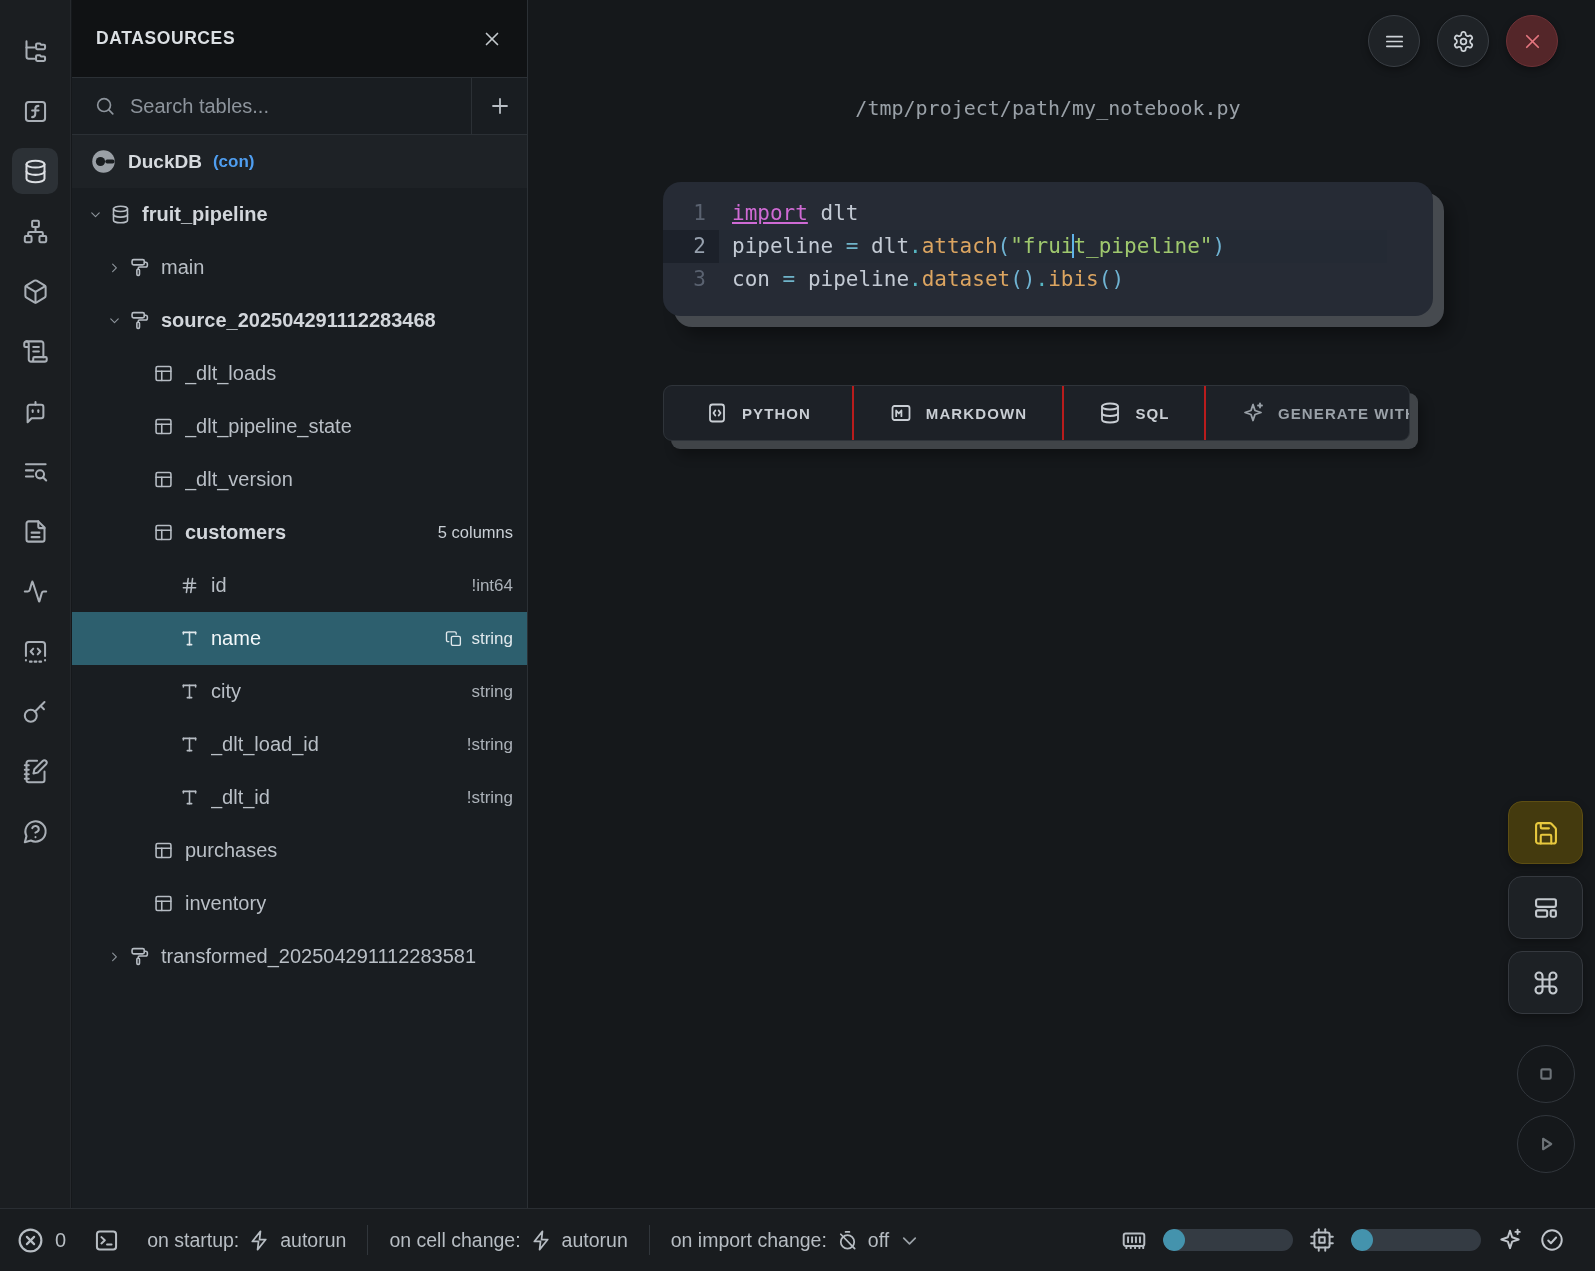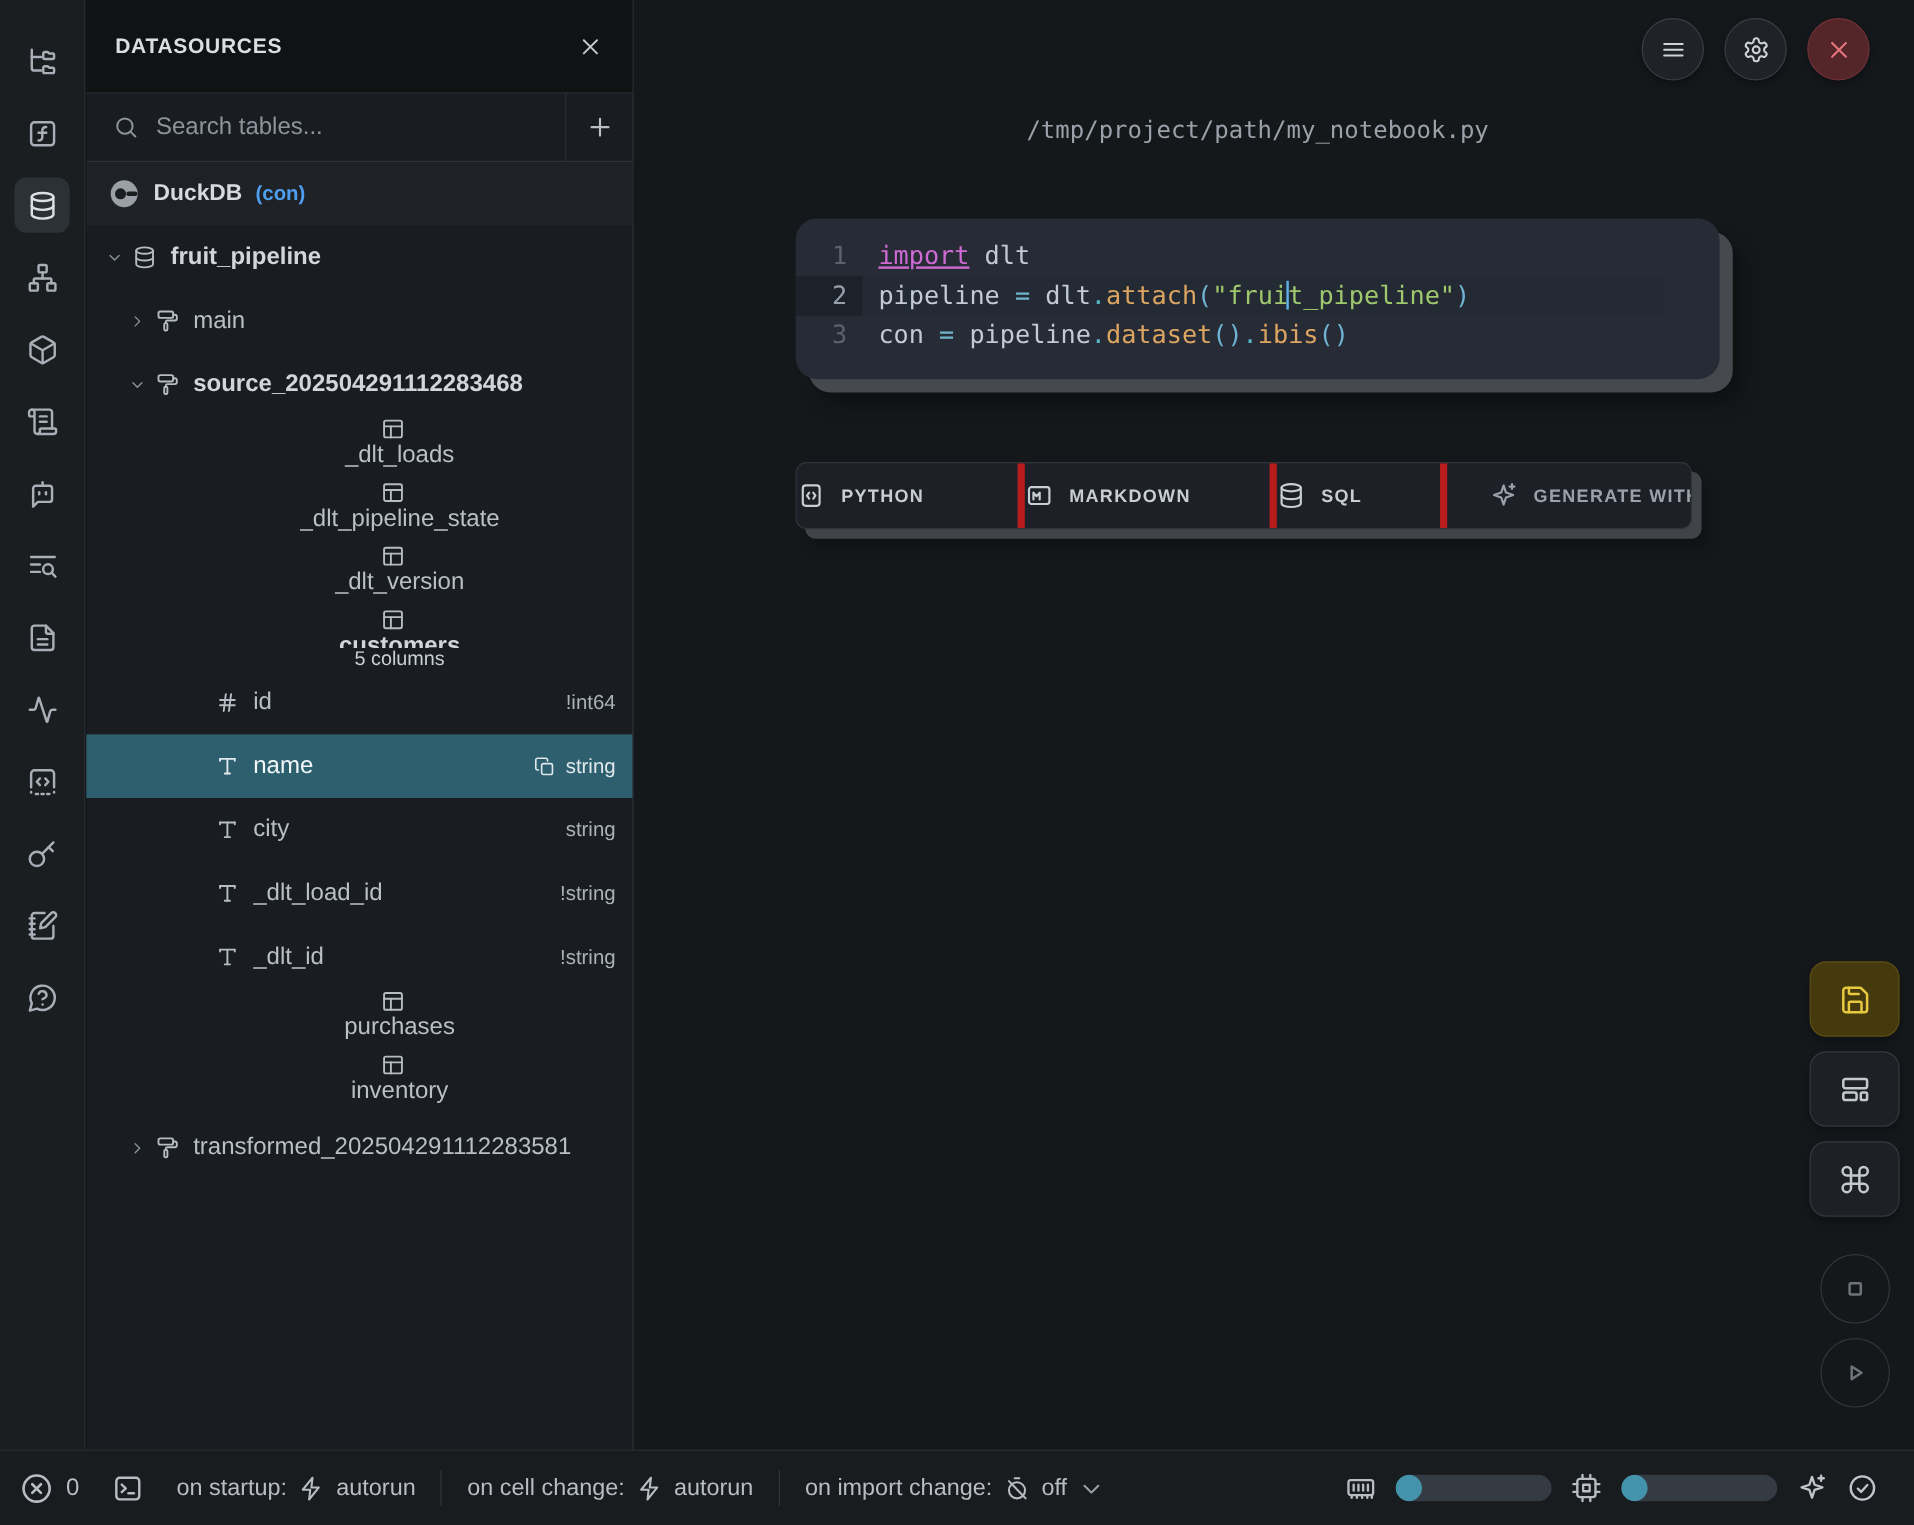--- a/index.html
+++ b/index.html
@@ -33,21 +33,21 @@
   .paddbtn{width:56px;height:100%;border-left:1px solid #2b3035;display:flex;align-items:center;
     justify-content:center;color:#b9bfc5;cursor:pointer;}
   .paddbtn svg{width:24px;height:24px;}
   .connrow{height:53px;background:#1e2226;display:flex;align-items:center;padding-left:18px;gap:11px;}
   .connrow .ic svg{width:27px;height:27px;}
   .connlabel{font-size:19px;font-weight:bold;color:#d6dade;}
   .connalias{font-size:17px;font-weight:bold;color:#4f9ef0;}
 
   .trow{height:53px;display:flex;align-items:center;font-size:20px;color:#b9bfc6;
     padding-right:14px;cursor:pointer;}
-  .lv0{padding-left:15px;}.lv1{padding-left:34px;}.lv2{padding-left:81px;flex-direction:column;}.lv3{padding-left:107px;}
+  .lv0{padding-left:15px;}.lv1{padding-left:34px;}.lv2{padding-left:81px;}.lv3{padding-left:107px;}
   .trow .chev{width:16px;margin-right:7px;color:#8d949b;flex:none;}
   .trow .chev svg{width:15px;height:15px;}
   .trow .ticon{margin-right:11px;color:#b6bcc3;flex:none;}
   .trow .ticon svg{width:21px;height:21px;}
   .trow .label{flex:1;white-space:nowrap;overflow:hidden;}
   .trow.bold .label{font-weight:bold;color:#d2d6db;}
   .trow .meta{font-size:17px;color:#abb1b8;display:flex;align-items:center;gap:8px;white-space:nowrap;}
   .trow .meta .ic svg{width:18px;height:18px;}
   .trow.metabold .meta{font-weight:normal;font-size:16.5px;color:#c9cfd5;}
   .trow.sel{background:#2d5f6e;color:#ecf3f6;}
@@ -79,22 +79,22 @@
   .c-op{color:#6fb4c9;}
   .c-dot{color:#56b6c2;}
   .c-fn{color:#dca561;}
   .c-str{color:#9fc86e;}
   .c-paren{color:#6fb3d2;}
   .cursor{display:inline-block;width:2px;height:24px;background:#5fb2e8;vertical-align:-5px;margin:0 -1px;}
 
   .addrow{position:absolute;left:134px;top:385px;width:747px;height:56px;border-radius:9px;
     background:#1d2127;border:1px solid #2f343a;display:flex;overflow:hidden;
     box-shadow:8px 8px 0 0 #404448,13px 15px 12px rgba(0,0,0,.3);}
-  .addbtn{display:flex;align-items:center;justify-content:flex-start;gap:13px;font-size:15px;
-    font-weight:bold;letter-spacing:1.1px;color:#c9ced4;border-right:6px solid #b91c1c;
+  .addbtn{display:flex;align-items:center;justify-content:center;gap:13px;font-size:15px;
+    font-weight:bold;letter-spacing:1.1px;color:#c9ced4;border-right:2px solid #b91c1c;
     flex:none;white-space:nowrap;cursor:pointer;}
   .addbtn:nth-child(1){width:190px;}
   .addbtn:nth-child(2){width:210px;}
   .addbtn:nth-child(3){width:142px;}
   .addbtn:nth-child(4){width:280px;justify-content:flex-start;padding-left:35px;border-right:none;}
   .addbtn .ic svg{width:24px;height:24px;}
   .addbtn.dim{color:#9aa1a8;}
 
   .fab{position:absolute;left:979px;top:801px;width:75px;display:flex;flex-direction:column;align-items:center;}
   .fab-btn{width:75px;height:63px;border-radius:14px;background:#1d2125;border:1px solid #35393f;

